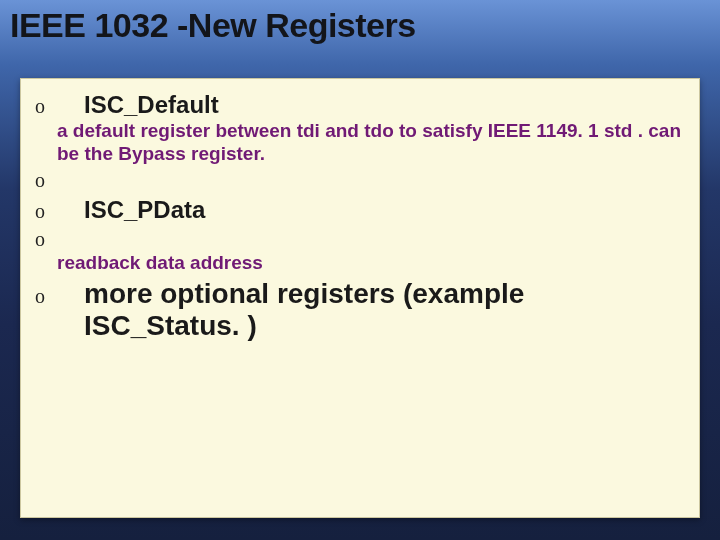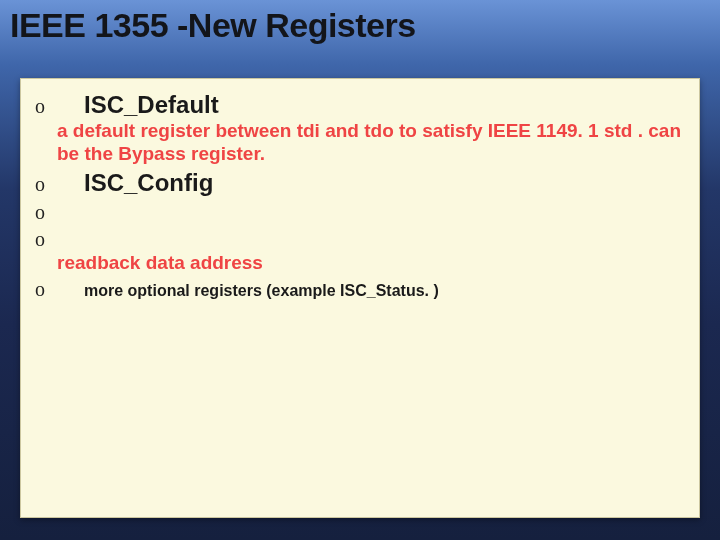--- a/index.html
+++ b/index.html
@@ -61,54 +61,54 @@
     font-size: 24px;
     font-weight: 900;
     color: #1a1a1a;
     line-height: 1.15;
     margin-left: 27px;
   }
   .desc {
     margin-left: 22px;
     font-size: 19px;
     font-weight: 900;
-    color: #ef4444;
+    color: #701a75;
     line-height: 1.22;
   }
   .term-only .term {
-    font-size: 16px;
+    font-size: 28px;
   }
 </style>
 </head>
 <body>
 
 <div class="slide">
 
-  <div class="title">IEEE 1355 -New Registers</div>
+  <div class="title">IEEE 1032 -New Registers</div>
 
   <div class="content-box">
 
     <div class="item">
       <div class="line1">
         <span class="bullet">o</span>
         <span class="term">ISC_Default</span>
       </div>
       <div class="desc">a default register between tdi and tdo to satisfy IEEE 1149. 1 std . can be the Bypass register.</div>
     </div>
 
     <div class="item">
       <div class="line1">
         <span class="bullet">o</span>
-        <span class="term">ISC_Config</span>
       </div>
     </div>
 
     <div class="item">
       <div class="line1">
         <span class="bullet">o</span>
+        <span class="term">ISC_PData</span>
       </div>
     </div>
 
     <div class="item">
       <div class="line1">
         <span class="bullet">o</span>
       </div>
       <div class="desc">readback data address</div>
     </div>
 

